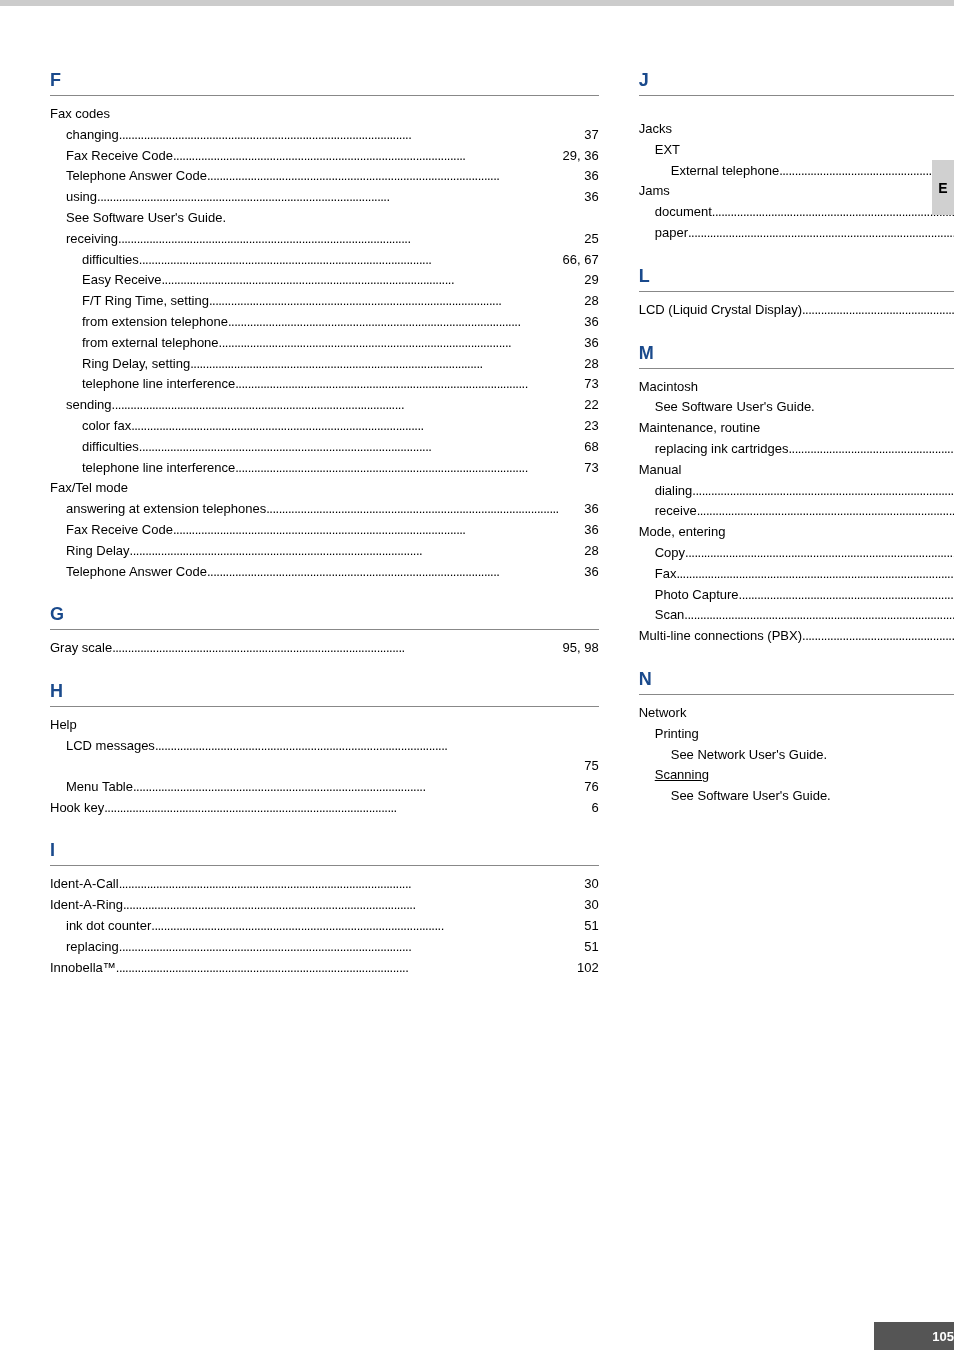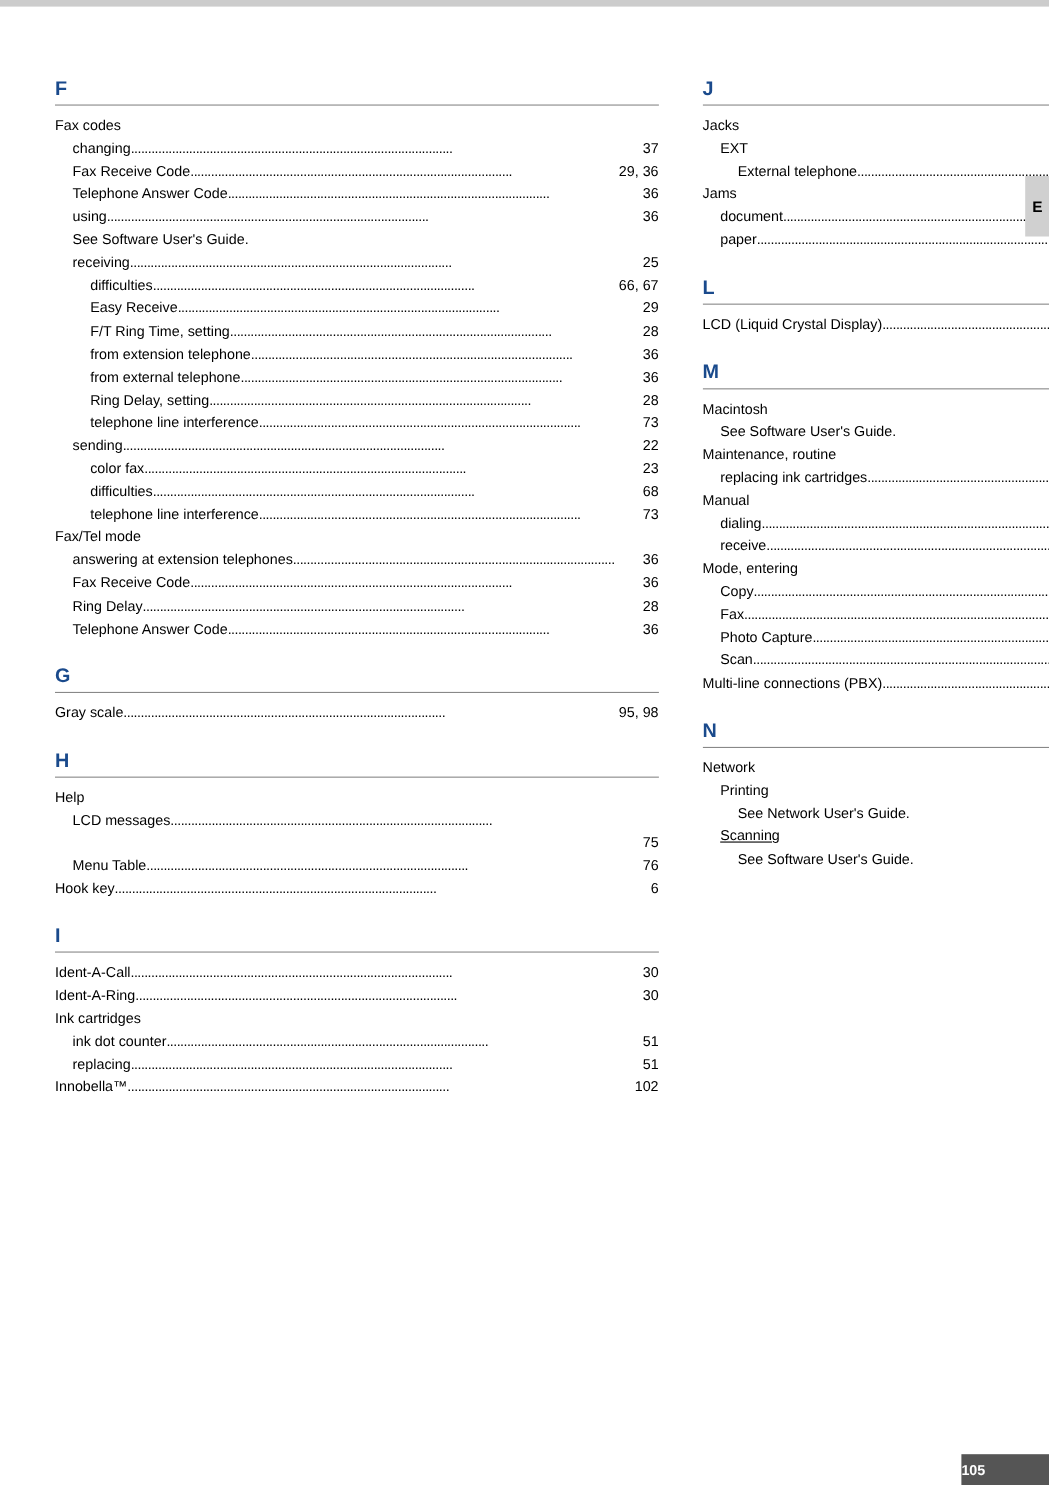--- a/index.html
+++ b/index.html
@@ -48,21 +48,21 @@
     
     .page-number-bar {
       position: absolute;
       bottom: 0;
       right: 0;
       width: 80px;
       height: 28px;
       background: #555;
       display: flex;
       align-items: center;
-      justify-content: flex-start;
+      justify-content: flex-end;
       color: #fff;
       font-size: 13px;
       font-weight: bold;
     }
 
     .two-col {
       display: grid;
       grid-template-columns: 1fr 1fr;
       gap: 0 40px;
       margin-top: 30px;
@@ -240,23 +240,20 @@
           <div style="display: flex; line-height: 1.6; padding-left: 0px;">
             <span style="white-space: nowrap;">Ident-A-Call</span>
             <span style="flex: 1 1 0%; overflow: hidden; white-space: nowrap; letter-spacing: -0.5px; font-size: 13px;"> ..............................................................................................</span>
             <span style="white-space: nowrap; text-align: right; min-width: 40px;">30</span>
           </div>
           <div style="display: flex; line-height: 1.6; padding-left: 0px;">
             <span style="white-space: nowrap;">Ident-A-Ring</span>
             <span style="flex: 1 1 0%; overflow: hidden; white-space: nowrap; letter-spacing: -0.5px; font-size: 13px;"> ..............................................................................................</span>
             <span style="white-space: nowrap; text-align: right; min-width: 40px;">30</span>
           </div>
-          <div style="display: flex; line-height: 1.6; padding-left: 0px;">
-            <span style="white-space: nowrap;">Ink cartridges</span>
-          </div>
           <div style="display: flex; line-height: 1.6; padding-left: 16px;">
             <span style="white-space: nowrap;">ink dot counter</span>
             <span style="flex: 1 1 0%; overflow: hidden; white-space: nowrap; letter-spacing: -0.5px; font-size: 13px;"> ..............................................................................................</span>
             <span style="white-space: nowrap; text-align: right; min-width: 40px;">51</span>
           </div>
           <div style="display: flex; line-height: 1.6; padding-left: 16px;">
             <span style="white-space: nowrap;">replacing</span>
             <span style="flex: 1 1 0%; overflow: hidden; white-space: nowrap; letter-spacing: -0.5px; font-size: 13px;"> ..............................................................................................</span>
             <span style="white-space: nowrap; text-align: right; min-width: 40px;">51</span>
           </div>
@@ -265,21 +262,21 @@
             <span style="flex: 1 1 0%; overflow: hidden; white-space: nowrap; letter-spacing: -0.5px; font-size: 13px;"> ..............................................................................................</span>
             <span style="white-space: nowrap; text-align: right; min-width: 40px;">102</span>
           </div>
         </div>
       </div>
 
     <div class="right-col" id="right-col">
         <div class="section">
           <div class="section-header">J</div>
           <div style="display: flex; line-height: 1.6; padding-left: 0px;">
-            <span style="white-space: nowrap;">Jacks</span>
+            <span style="white-space: nowrap; margin-top: 15px;">Jacks</span>
           </div>
           <div style="display: flex; line-height: 1.6; padding-left: 16px;">
             <span style="white-space: nowrap;">EXT</span>
           </div>
           <div style="display: flex; line-height: 1.6; padding-left: 32px;">
             <span style="white-space: nowrap;">External telephone</span>
             <span style="flex: 1 1 0%; overflow: hidden; white-space: nowrap; letter-spacing: -0.5px; font-size: 13px;"> ..............................................................................................</span>
           </div>
           <div style="display: flex; line-height: 1.6; padding-left: 0px;">
             <span style="white-space: nowrap;">Jams</span>

